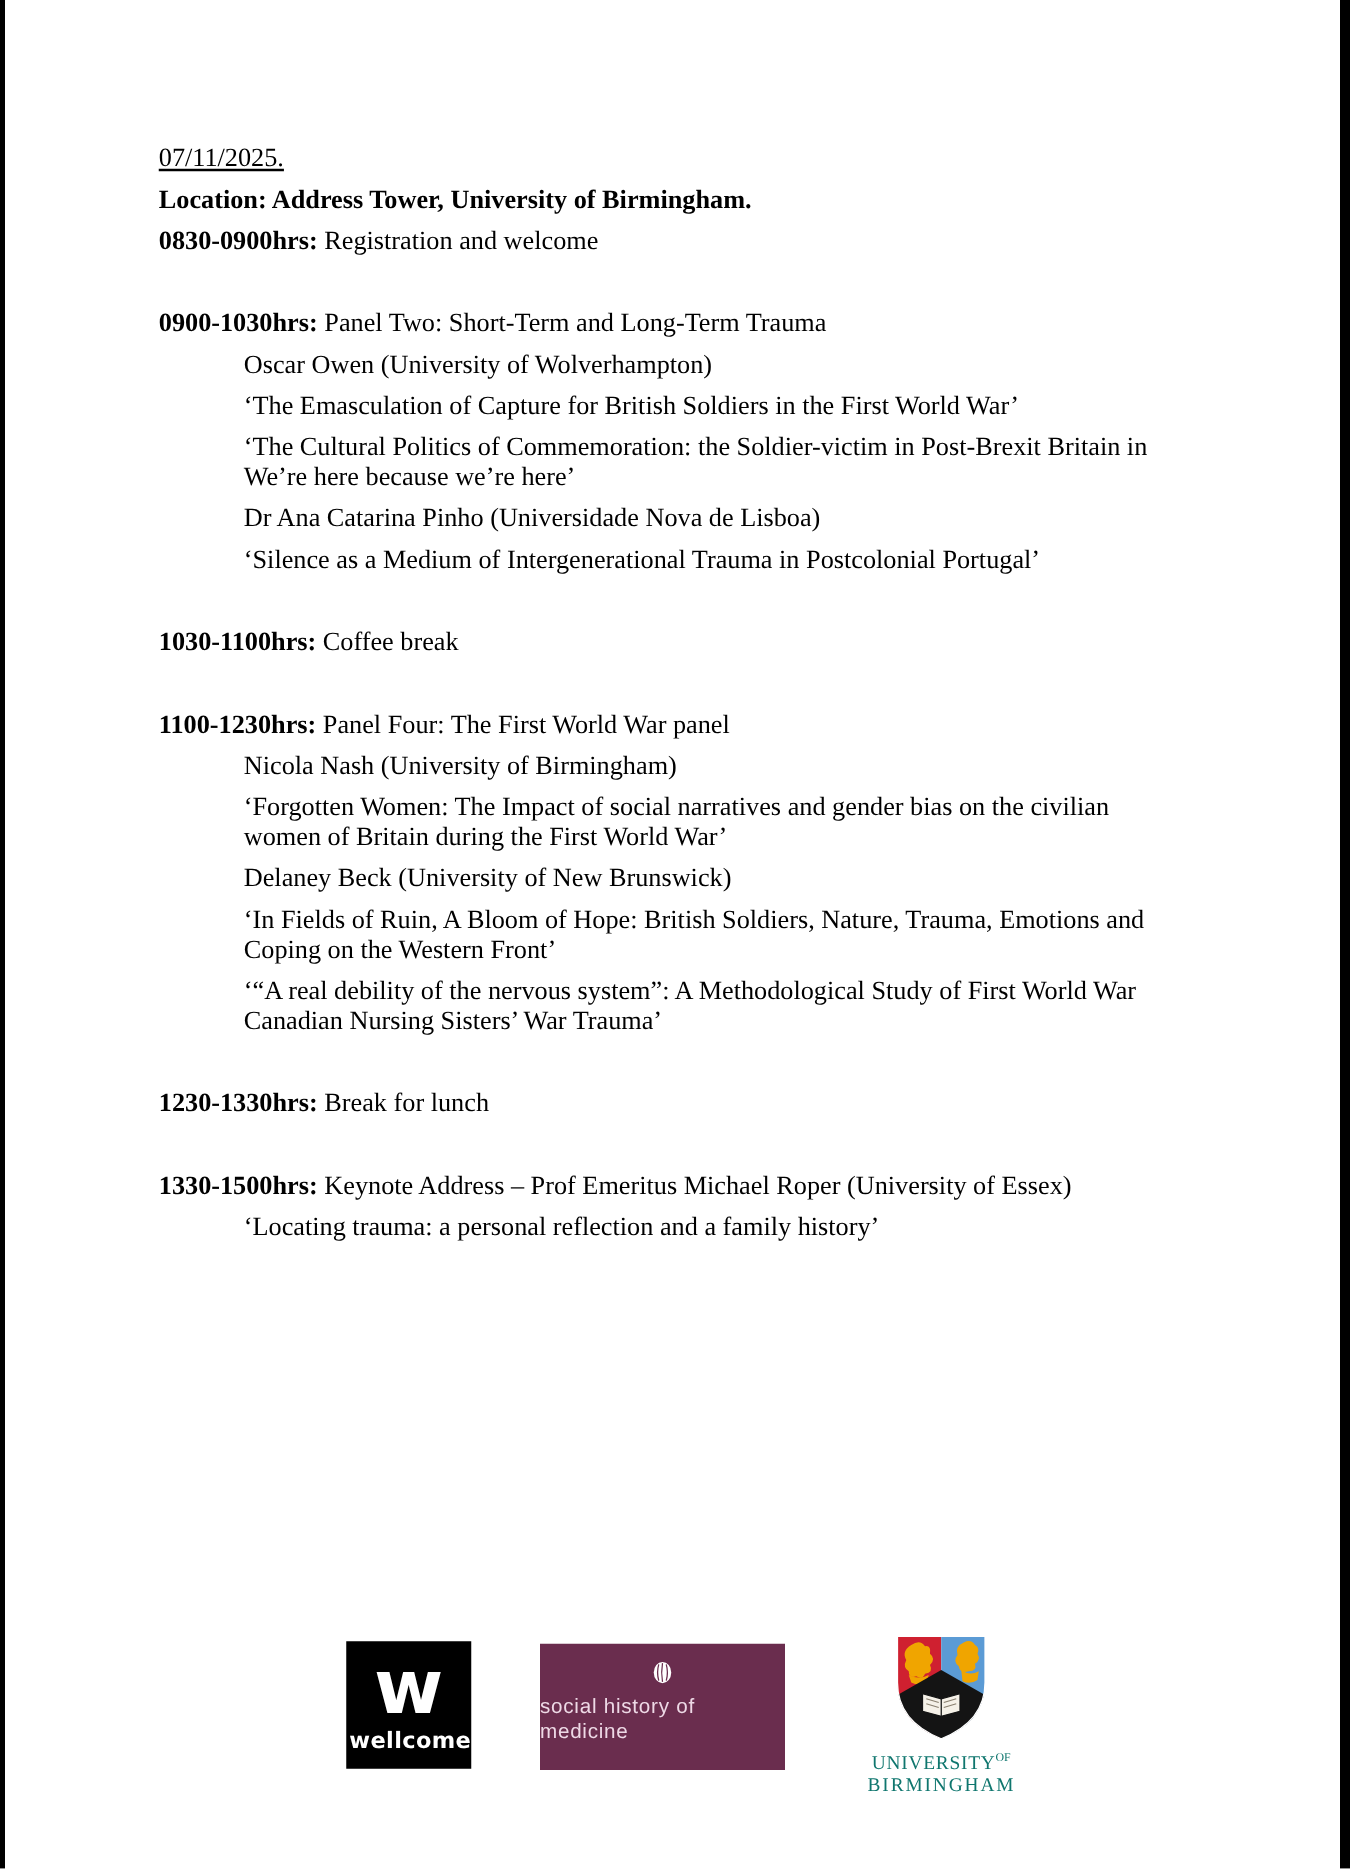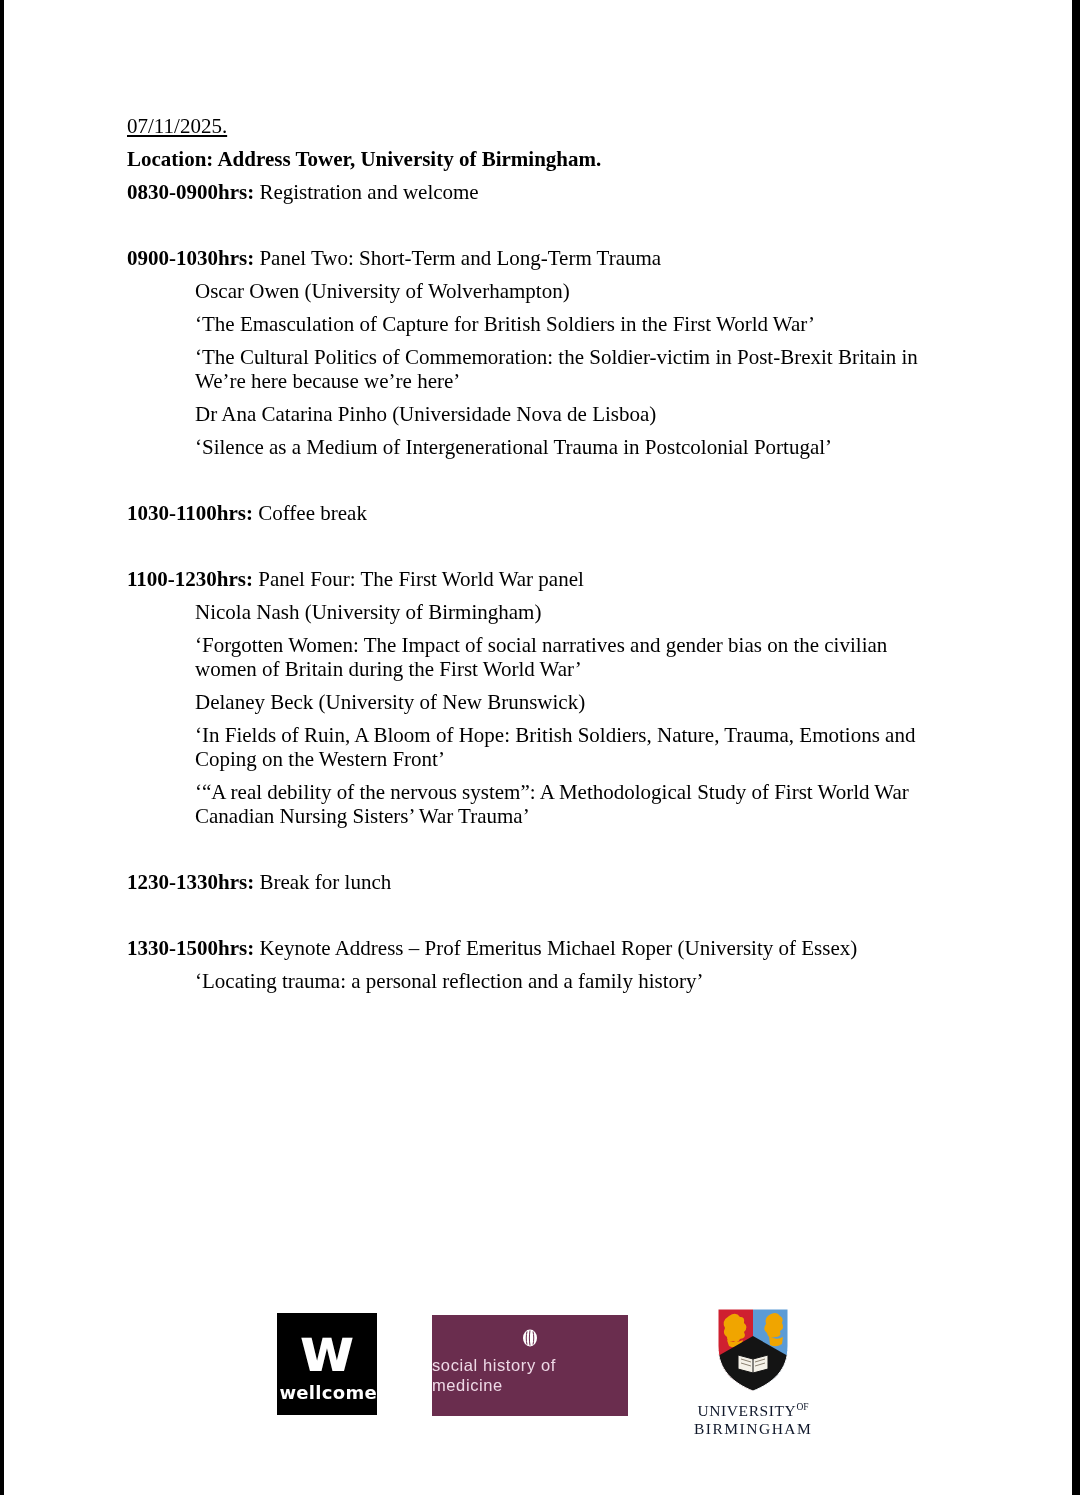--- a/index.html
+++ b/index.html
@@ -64,21 +64,21 @@
     letter-spacing:0.6px;
     color:#eed9e6;
     line-height:20px;
   }
 
   .logo-uob {
     position:absolute; left:694px; top:1306px;
     width:118px;
     text-align:center;
     font-family:"Liberation Serif", serif;
-    color:#0f172a;
+    color:#0f766e;
   }
   .logo-uob .crest { display:block; margin:0 auto 4px auto; }
   .logo-uob .l1 { font-size:15.5px; letter-spacing:0.6px; line-height:18px; white-space:nowrap; }
   .logo-uob .l1 sup { font-size:9.5px; letter-spacing:0; }
   .logo-uob .l2 { font-size:15.5px; letter-spacing:1.5px; line-height:18px; white-space:nowrap; }
 </style>
 </head>
 <body>
 
 <div class="page">

